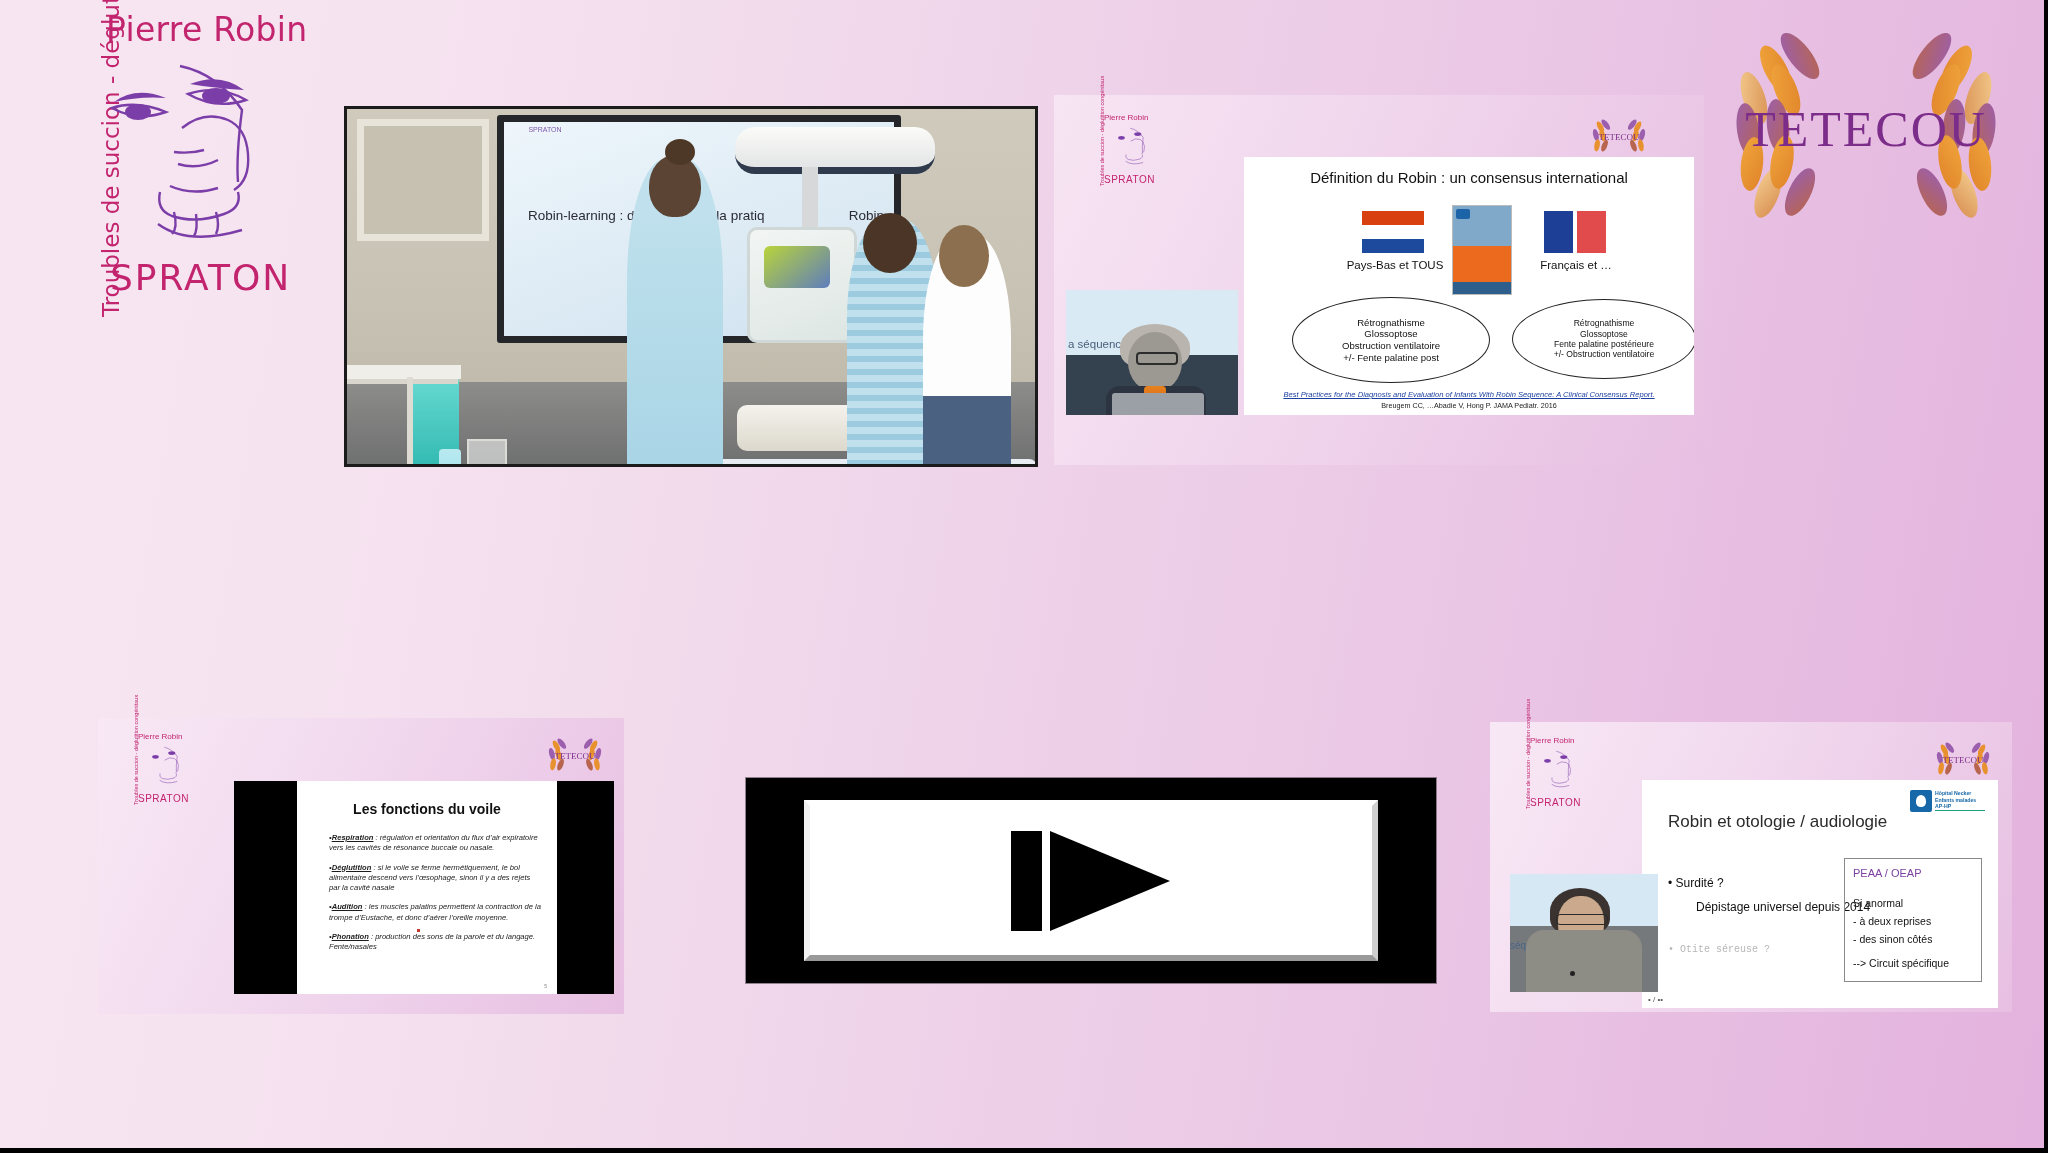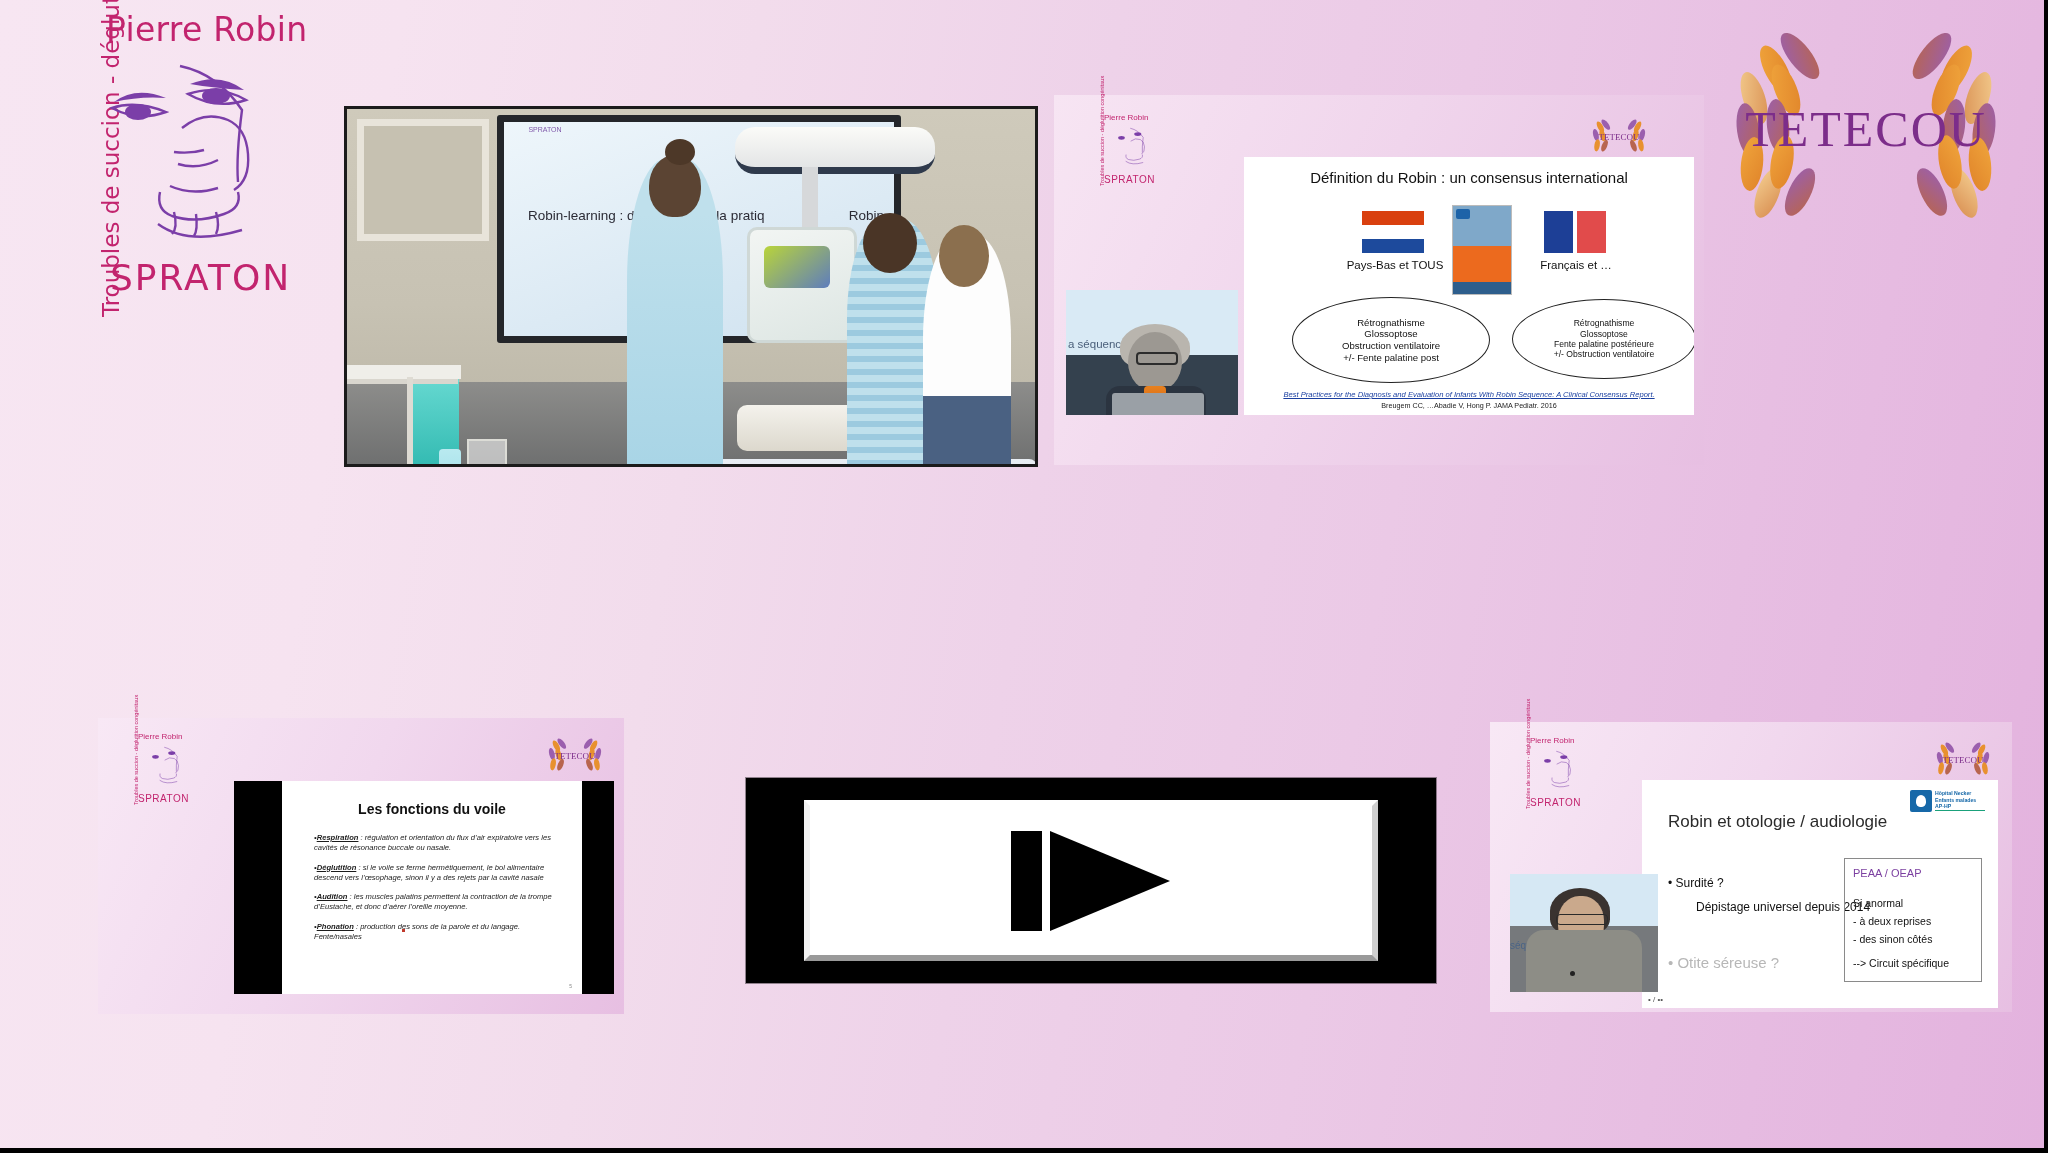--- a/index.html
+++ b/index.html
@@ -270,21 +270,21 @@
   .necker{ position:absolute; right:12px; top:10px; width:76px; height:24px;}
   .necker .nk-sq{ position:absolute; left:0; top:0; width:22px; height:22px;
      background:#1668a8; border-radius:2px;}
   .necker .nk-sq::after{ content:""; position:absolute; left:6px; top:5px;
      width:10px; height:12px; background:#fff; border-radius:50% 50% 40% 40%;}
   .necker .nk-t{ position:absolute; left:25px; top:0; font-size:5.2px; color:#1668a8;
      line-height:1.25; font-weight:bold;}
   .necker .nk-l{ position:absolute; left:25px; top:20px; width:50px; height:1px; background:#1aa17b;}
   .otol-b1{ position:absolute; left:26px; top:96px; font-size:12px; color:#111;}
   .otol-b1s{ position:absolute; left:54px; top:120px; font-size:12px; color:#111;}
-  .otol-b2{ position:absolute; left:26px; top:174px; font-size:15px; color:#b7b7b7;}
+  .otol-b2{ position:absolute; left:26px; top:164px; font-size:10px; color:#b7b7b7;font-family:Liberation Mono, monospace;}
   .otol-box{ position:absolute; right:16px; top:78px; width:136px; height:122px;
      border:1px solid #8a8a8a;}
   .otol-box .ob-h{ position:absolute; left:8px; top:8px; font-size:11px; color:#7b3fa0;}
   .otol-box .ob-1{ position:absolute; left:8px; top:38px; font-size:10.5px; color:#111;}
   .otol-box .ob-2{ position:absolute; left:8px; top:56px; font-size:10.5px; color:#111;}
   .otol-box .ob-3{ position:absolute; left:8px; top:74px; font-size:10.5px; color:#111;}
   .otol-box .ob-4{ position:absolute; left:8px; top:98px; font-size:10.5px; color:#111;}
   .otol-pg{ position:absolute; left:6px; bottom:4px; font-size:8px; color:#555;}
 
   .pip-small2{ position:absolute; overflow:hidden;
@@ -543,21 +543,21 @@
           <ellipse cx="44" cy="140" rx="13" ry="30" fill="#e8912f" transform="rotate(10 44 140)"></ellipse>
           <ellipse cx="86" cy="40" rx="13" ry="30" fill="#9b5fae" transform="rotate(-38 86 40)"></ellipse>
           <ellipse cx="70" cy="92" rx="13" ry="30" fill="#e8912f" transform="rotate(-16 70 92)"></ellipse>
           <ellipse cx="80" cy="142" rx="13" ry="30" fill="#b8654f" transform="rotate(22 80 142)"></ellipse>
         </g>
       </svg>
       <div class="mt-w">TETECOU</div>
     </div>
 
     <div class="bc-letterbox" style="left:136px;top:63px;width:380px;height:213px">
-      <div class="bc-slide" style="left:48px;top:0;width:300px;height:213px">
+      <div class="bc-slide" style="left:63px;top:0;width:260px;height:213px">
         <div class="voile-title">Les fonctions du voile</div>
         <div class="voile-list">
           <p><span>•</span><u>Respiration</u><span> :  régulation et orientation du flux d’air expiratoire vers les cavités de résonance buccale ou nasale.</span></p>
           <p><span>•</span><u>Déglutition</u><span>  : si le voile se ferme hermétiquement, le bol alimentaire descend vers l’œsophage, sinon il y a des rejets par la cavité nasale</span></p>
           <p><span>•</span><u>Audition</u><span> : les muscles palatins permettent la contraction de la trompe d’Eustache, et donc d’aérer l’oreille moyenne.</span></p>
           <p><span>•</span><u>Phonation</u><span>  : production des sons de la parole et du langage. Fente/nasales</span></p>
         </div>
         <div class="voile-dot"></div>
         <div class="voile-pg">5</div>
       </div>

